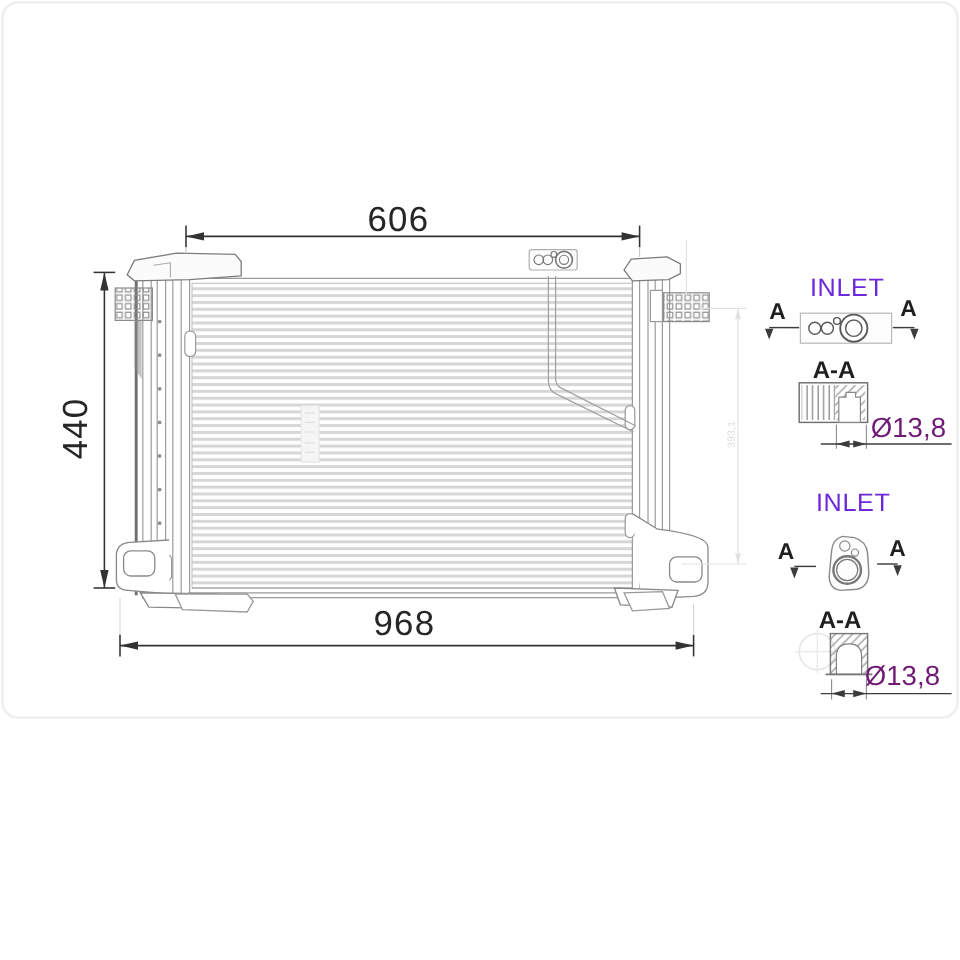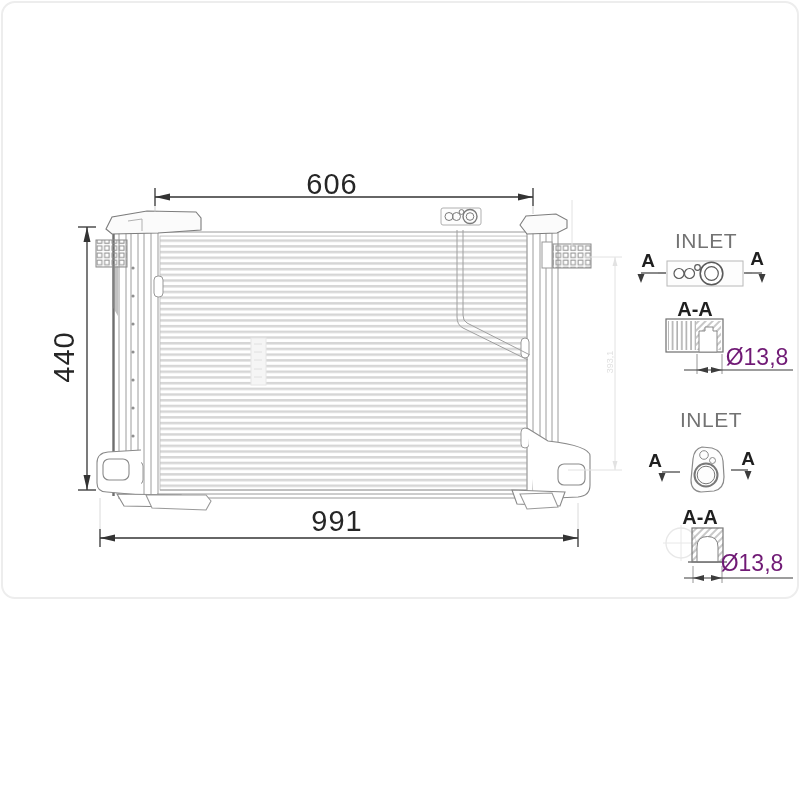--- a/index.html
+++ b/index.html
@@ -5,21 +5,21 @@
   html,body{margin:0;padding:0;background:#fff;}
   #canvas{position:relative;width:800px;height:600px;background:#ffffff;overflow:hidden;
           font-family:"Liberation Sans",sans-serif;}
   #frame{position:absolute;left:1px;top:1px;right:1px;bottom:1px;border:2px solid #ededed;
          border-radius:14px;pointer-events:none;}
   svg{position:absolute;left:0;top:0;}
   .lbl{position:absolute;color:#262626;white-space:nowrap;
        transform:translate(-50%,-50%);line-height:1;}
   .big{font-size:29px;font-weight:400;letter-spacing:1px;}
   .rot{transform:translate(-50%,-50%) rotate(-90deg);}
-  .med{font-size:21px;letter-spacing:0.5px;color:#737373;}
+  .med{font-size:21px;letter-spacing:0.5px;color:#6d28d9;}
   .mark{font-size:19px;font-weight:bold;color:#1f1f1f;}
   .sect{font-size:20px;font-weight:bold;color:#1f1f1f;text-align:center;}
   .dia{font-size:23px;color:#701a75;}
   .faint{color:#e0e0e0;font-size:9px;transform:translate(-50%,-50%) rotate(-90deg);}
 </style>
 </head>
 <body>
 
 <div id="canvas">
 
@@ -198,21 +198,21 @@
         <line x1="693" y1="566" x2="693" y2="583"></line>
         <line x1="722" y1="566" x2="722" y2="583"></line>
         <line x1="684" y1="578" x2="793" y2="578" stroke="#3c3c3c" stroke-width="1.1"></line>
         <path d="M693,578 L704,575 V581 Z M722,578 L711,575 V581 Z" fill="#3c3c3c" stroke="none"></path>
       </g>
     </g>
   </svg>
 
   <div class="lbl big" style="left:332px;top:184px;">606</div>
   <div class="lbl big rot" style="left:64px;top:357px;">440</div>
-  <div class="lbl big" style="left:337px;top:521px;">991</div>
+  <div class="lbl big" style="left:337px;top:521px;">968</div>
   <div class="lbl faint" style="left:610px;top:362px;">393,1</div>
 
   <div class="lbl med" style="left:706px;top:240px;">INLET</div>
   <div class="lbl mark" style="left:648px;top:260px;">A</div>
   <div class="lbl mark" style="left:757px;top:258px;">A</div>
   <div class="lbl sect" style="left:695px;top:309px;">A-A</div>
   <div class="lbl dia" style="left:757px;top:357px;">Ø13,8</div>
 
   <div class="lbl med" style="left:711px;top:419px;">INLET</div>
   <div class="lbl mark" style="left:655px;top:460px;">A</div>

